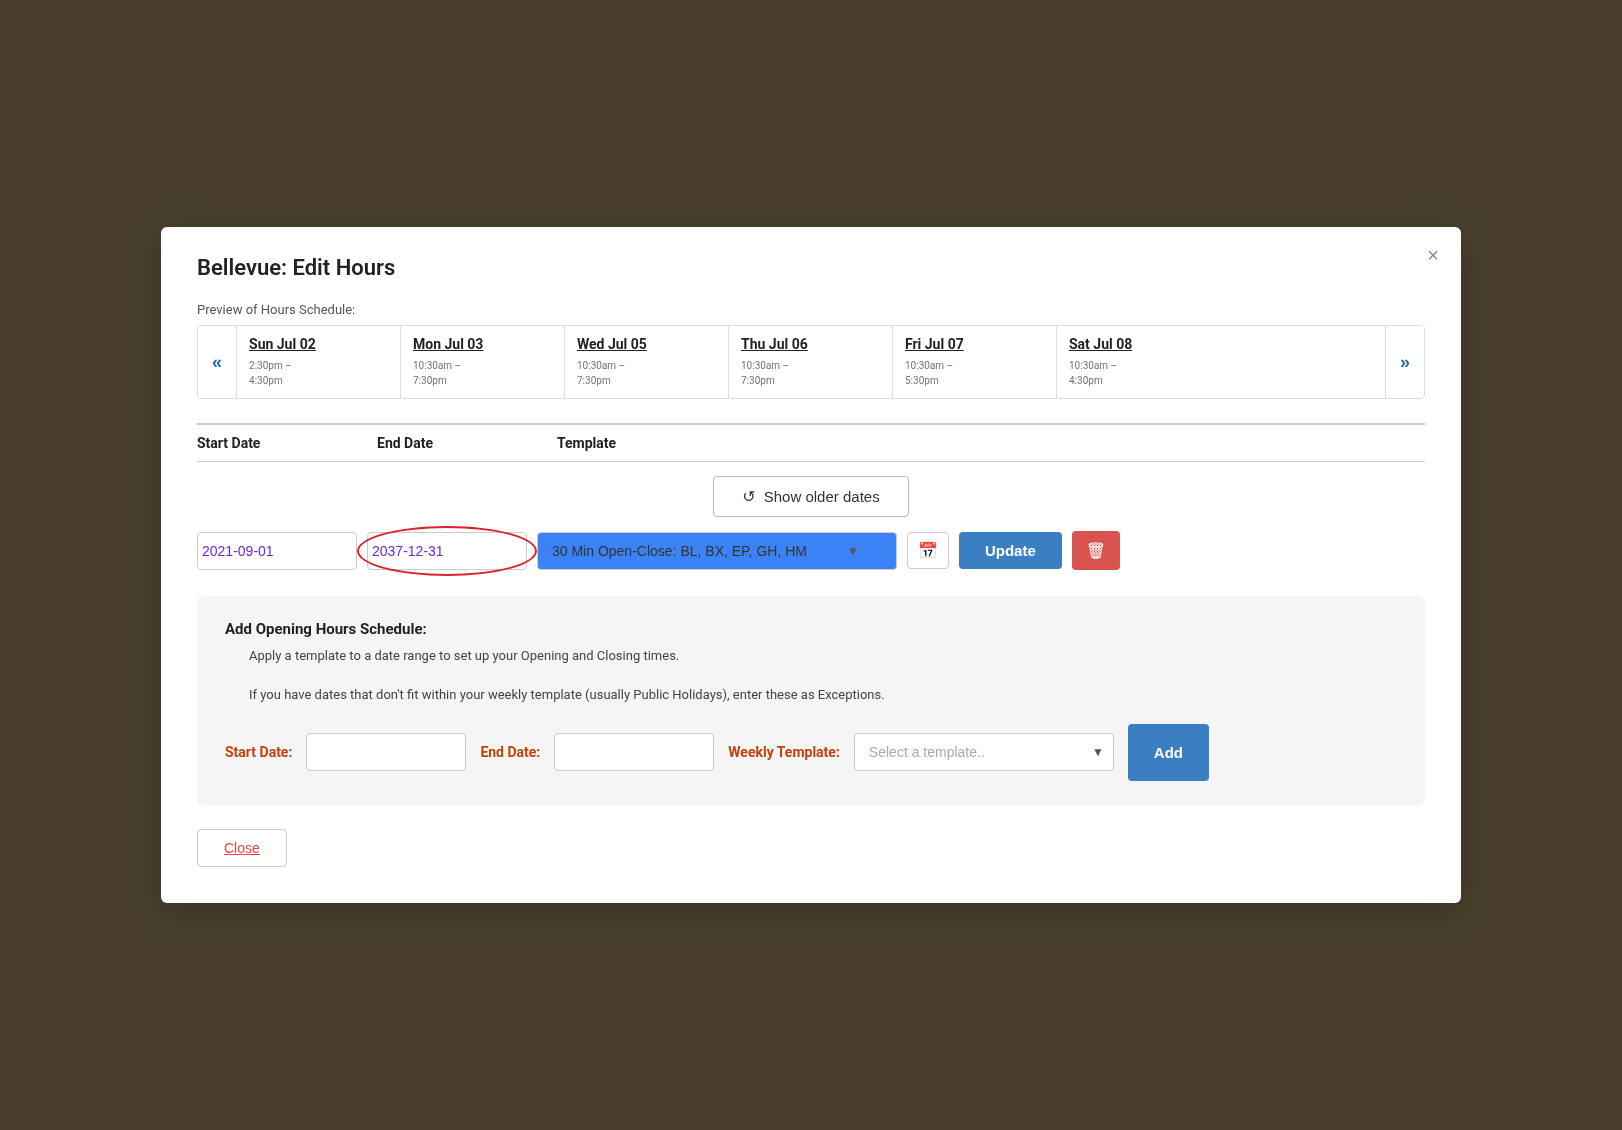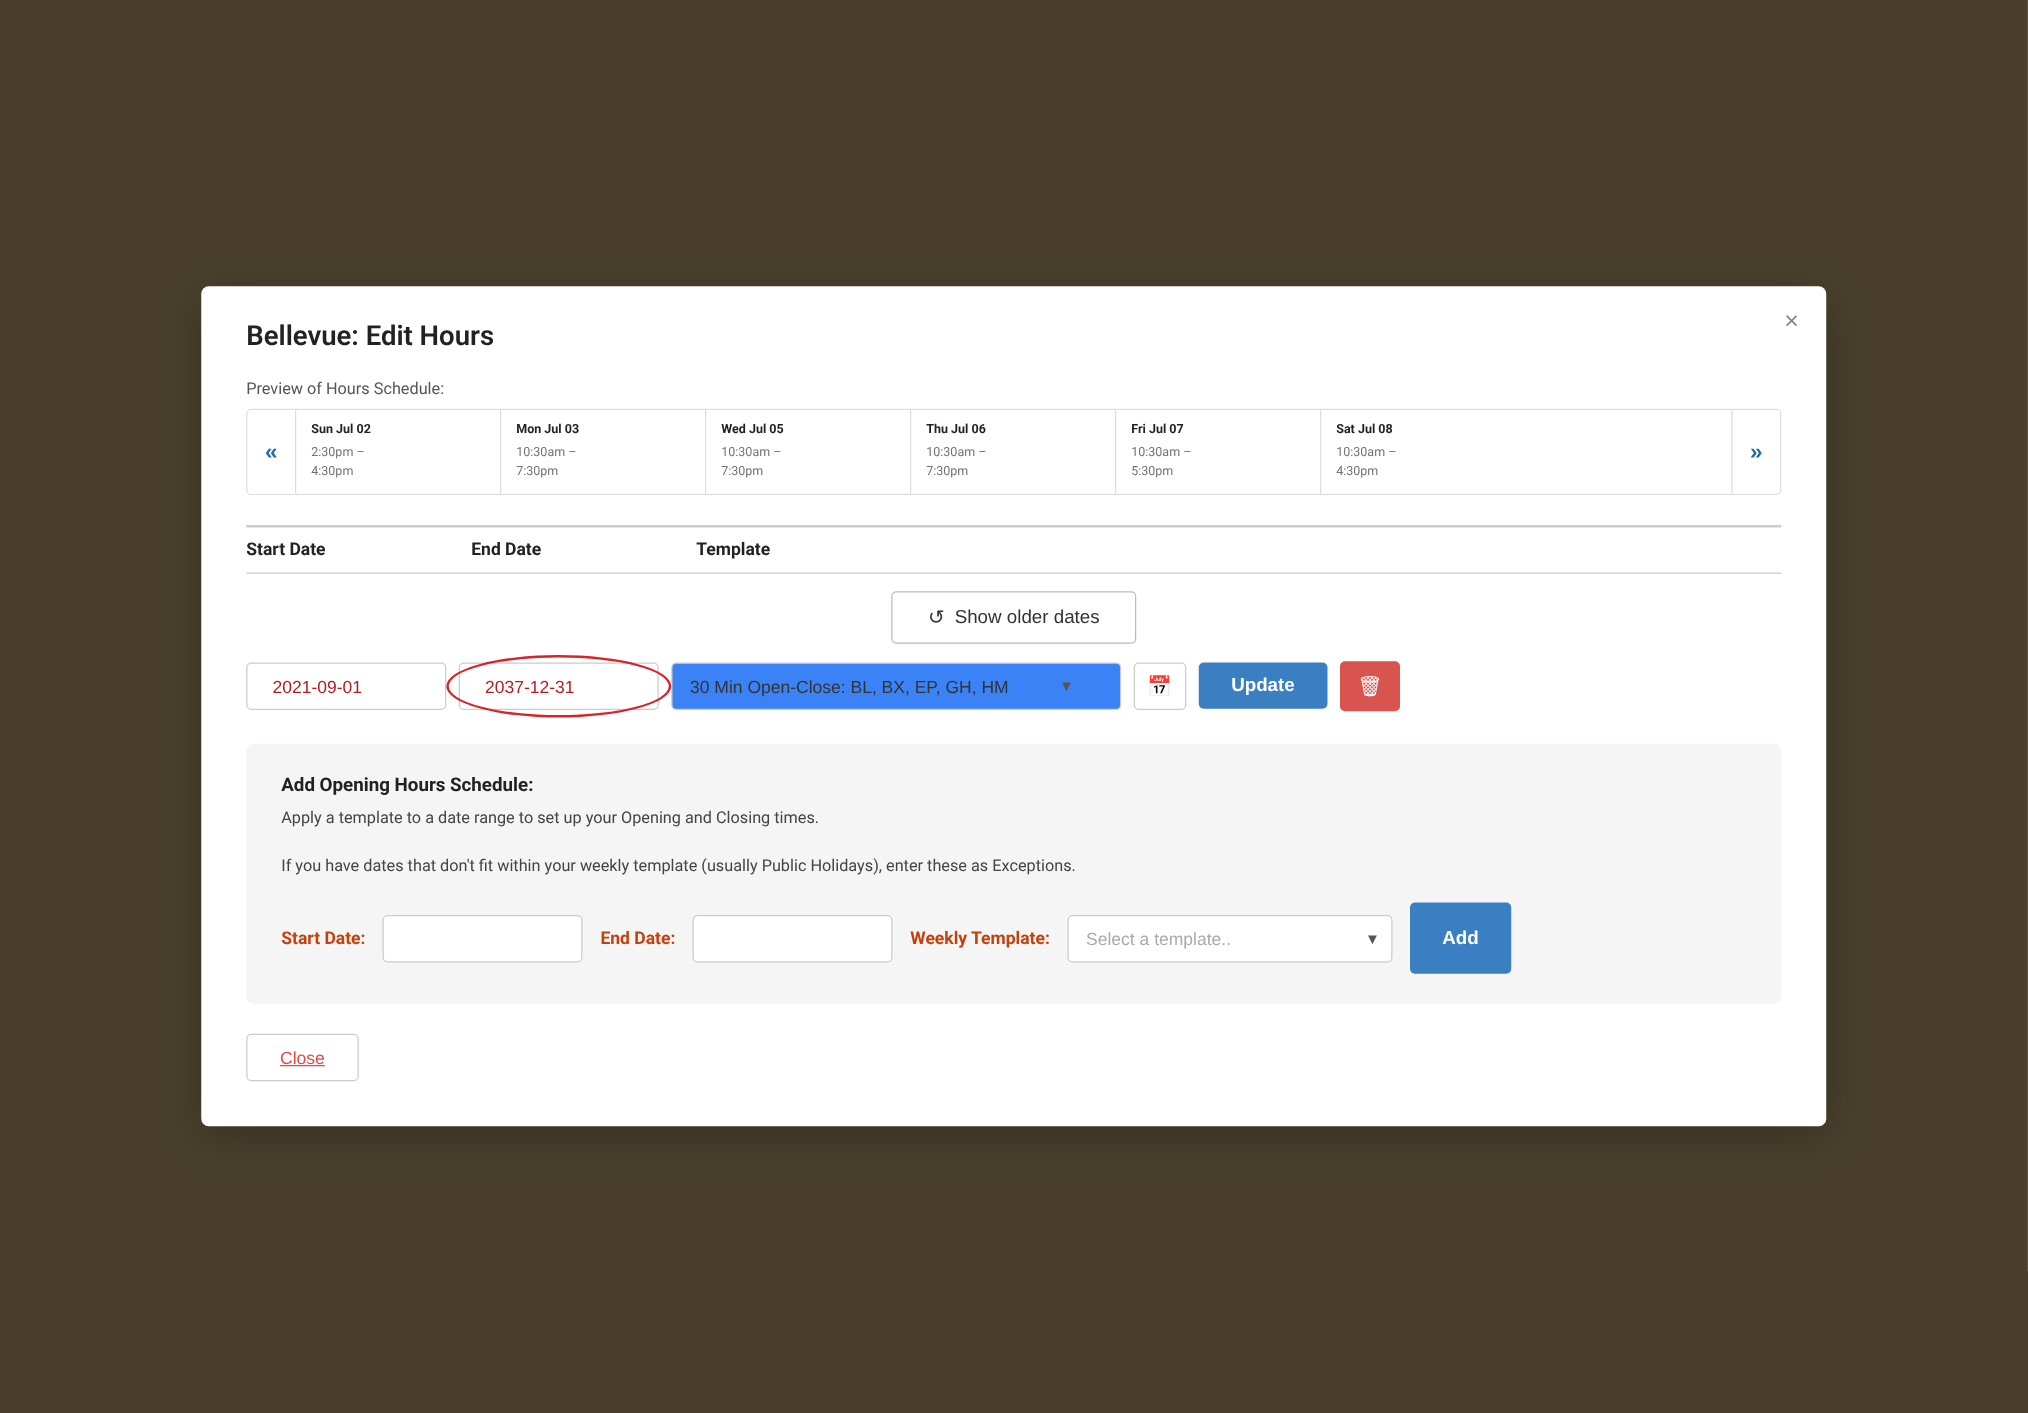--- a/index.html
+++ b/index.html
@@ -81,23 +81,24 @@
       grid-template-columns: repeat(7, 1fr);
       flex: 1;
     }
     .cal-day {
       border-right: 1px solid #ddd;
       padding: 10px 12px;
     }
     .cal-day:last-child { border-right: none; }
     .cal-day-header {
       font-weight: 700;
-      font-size: 10px;
+      font-size: 14px;
       color: #222;
       margin-bottom: 6px;
+      text-decoration: underline;
     }
     .cal-day-content {
       font-size: 10px;
       color: #737373;
       line-height: 1.5;
     }
     
     .table-headers {
       display: grid;
       grid-template-columns: 180px 180px 1fr;
@@ -134,24 +135,24 @@
     .schedule-row {
       display: flex;
       align-items: center;
       gap: 10px;
       margin-bottom: 16px;
       padding-bottom: 8px;
     }
     .date-input {
       border: 1px solid #ccc;
       border-radius: 4px;
-      padding: 10px 20px;
+      padding: 10px 4px;
       font-size: 14px;
       width: 160px;
-      color: #b91c1c;
+      color: #6d28d9;
     }
     .end-date-wrapper {
       position: relative;
       display: inline-block;
     }
     .circle-highlight {
       position: absolute;
       inset: -6px -10px;
       border: 2.5px solid #d9232a;
       border-radius: 50%;
@@ -219,20 +220,21 @@
       font-weight: 700;
       font-size: 15px;
       margin-bottom: 8px;
       color: #222;
     }
     .add-section-desc {
       font-size: 13px;
       color: #444;
       line-height: 1.6;
       margin-bottom: 18px;
+      margin-left: 24px;
     }
     .add-form-row {
       display: flex;
       align-items: center;
       gap: 14px;
     }
     .add-form-label {
       font-weight: 700;
       font-size: 14px;
       color: #c2410c;

